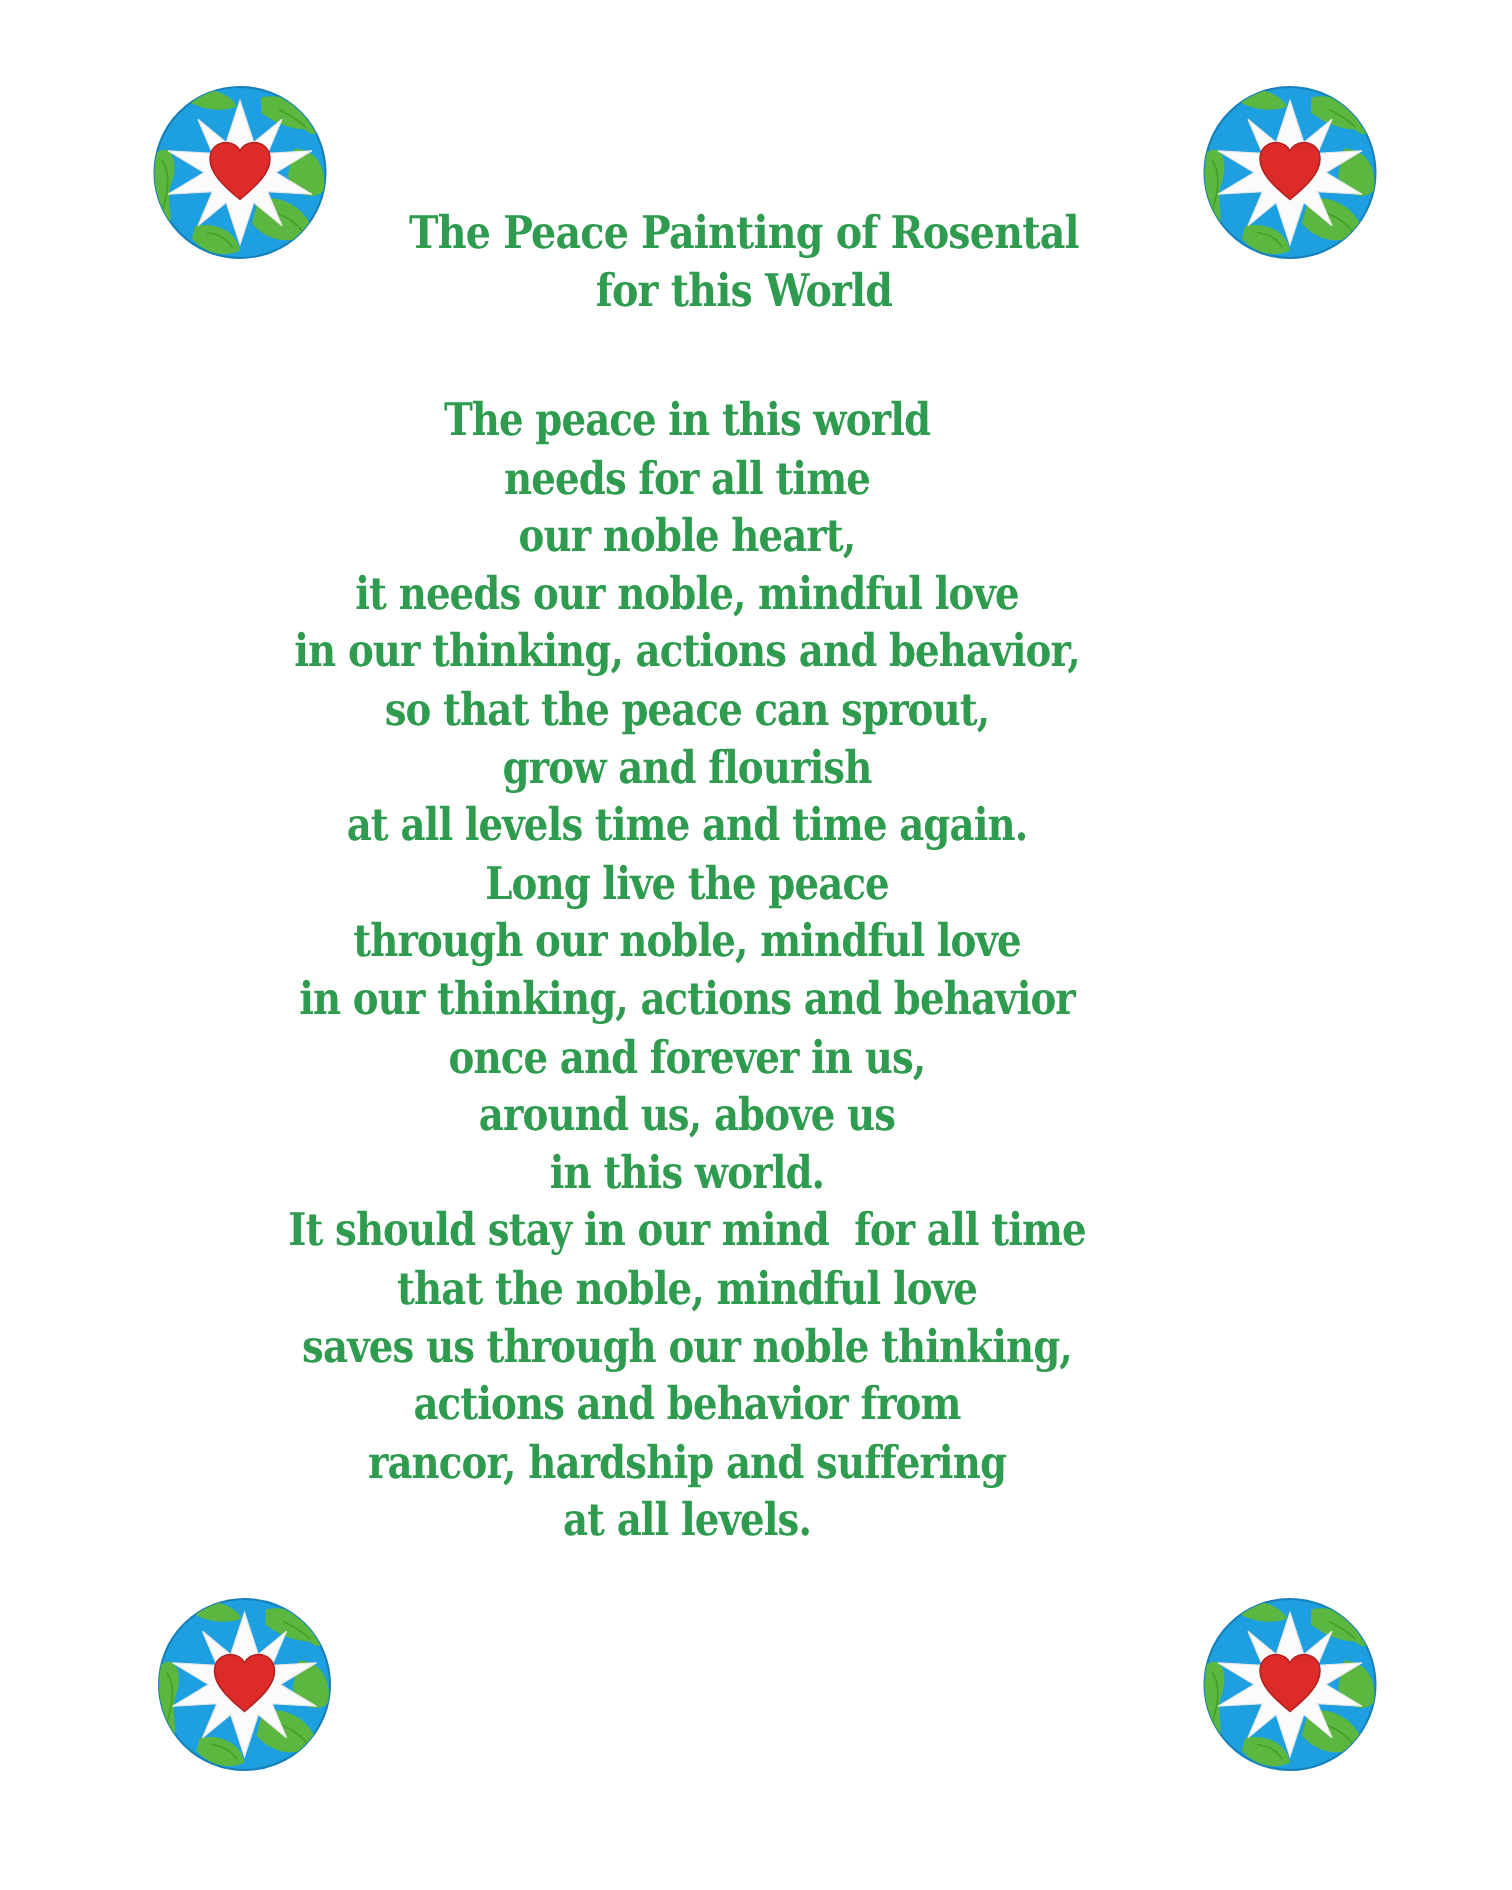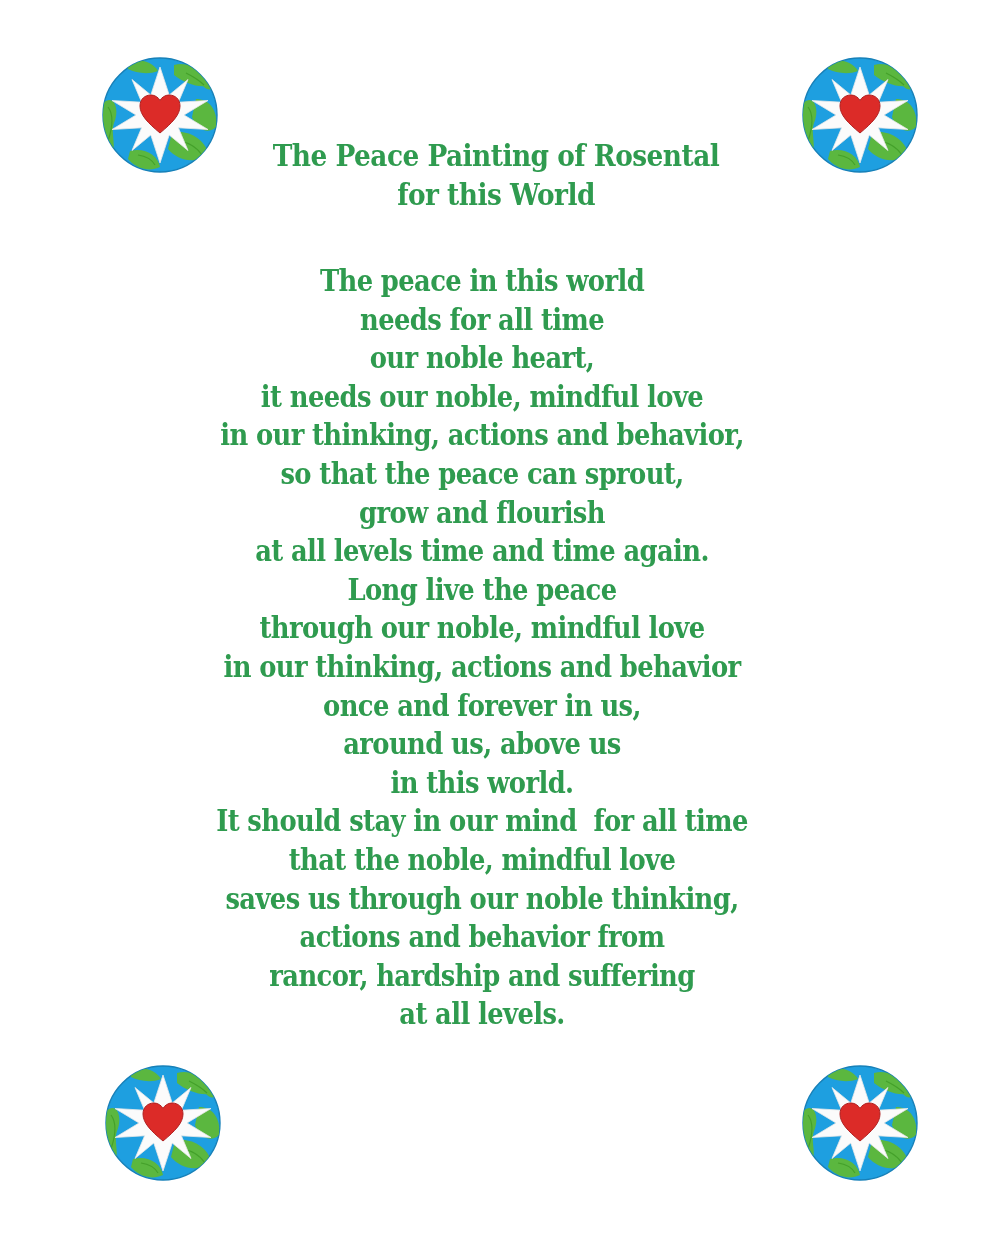--- a/index.html
+++ b/index.html
@@ -59,21 +59,20 @@
     transform-origin: center center;
     white-space: pre;
   }
 
   .poem-block {
     position: absolute;
     top: 262px;
     left: 0;
     width: 916px;
     text-align: center;
-    padding-left: 24px;
   }
   .poem-line {
     display: block;
     font-family: "DejaVu Serif", "Liberation Serif", serif;
     font-weight: bold;
     font-size: 30px;
     line-height: 38.6px;
     letter-spacing: -0.7px;
     color: #2f9b4f;
     transform: scaleX(0.86);

